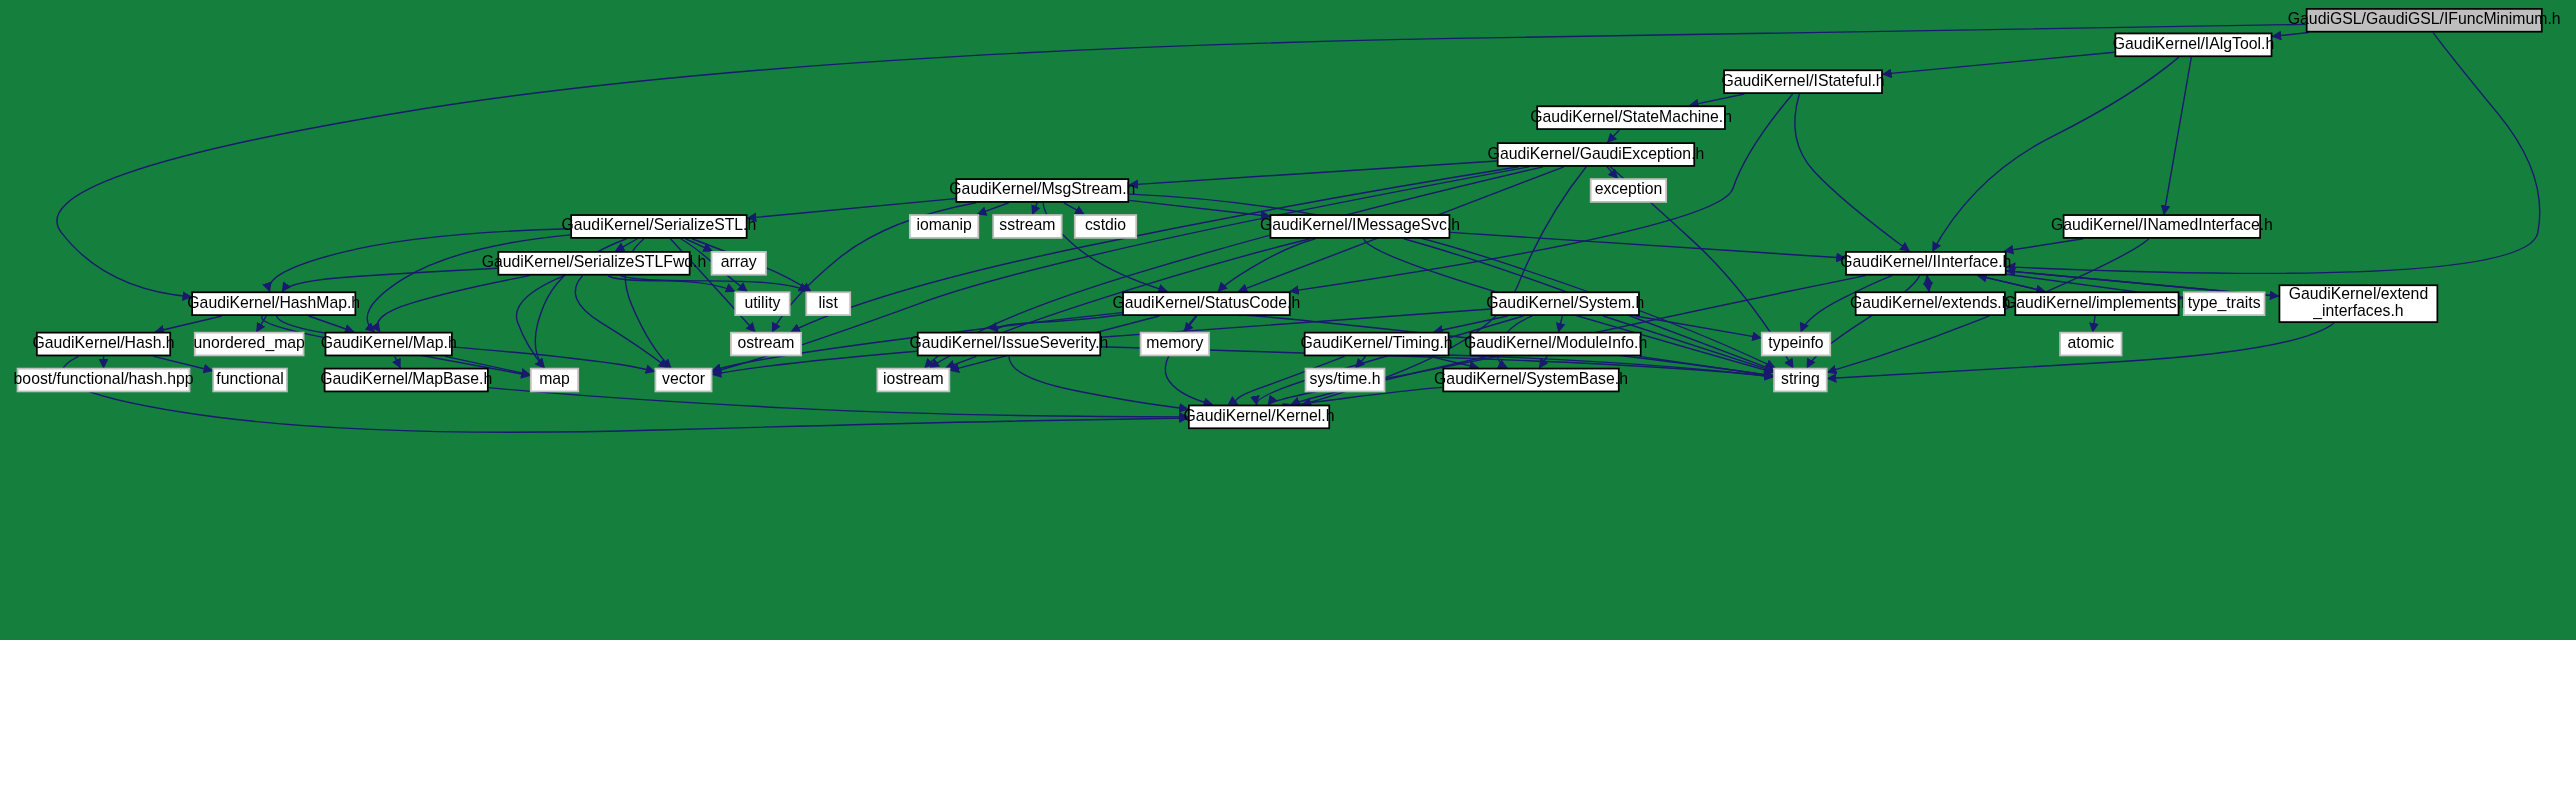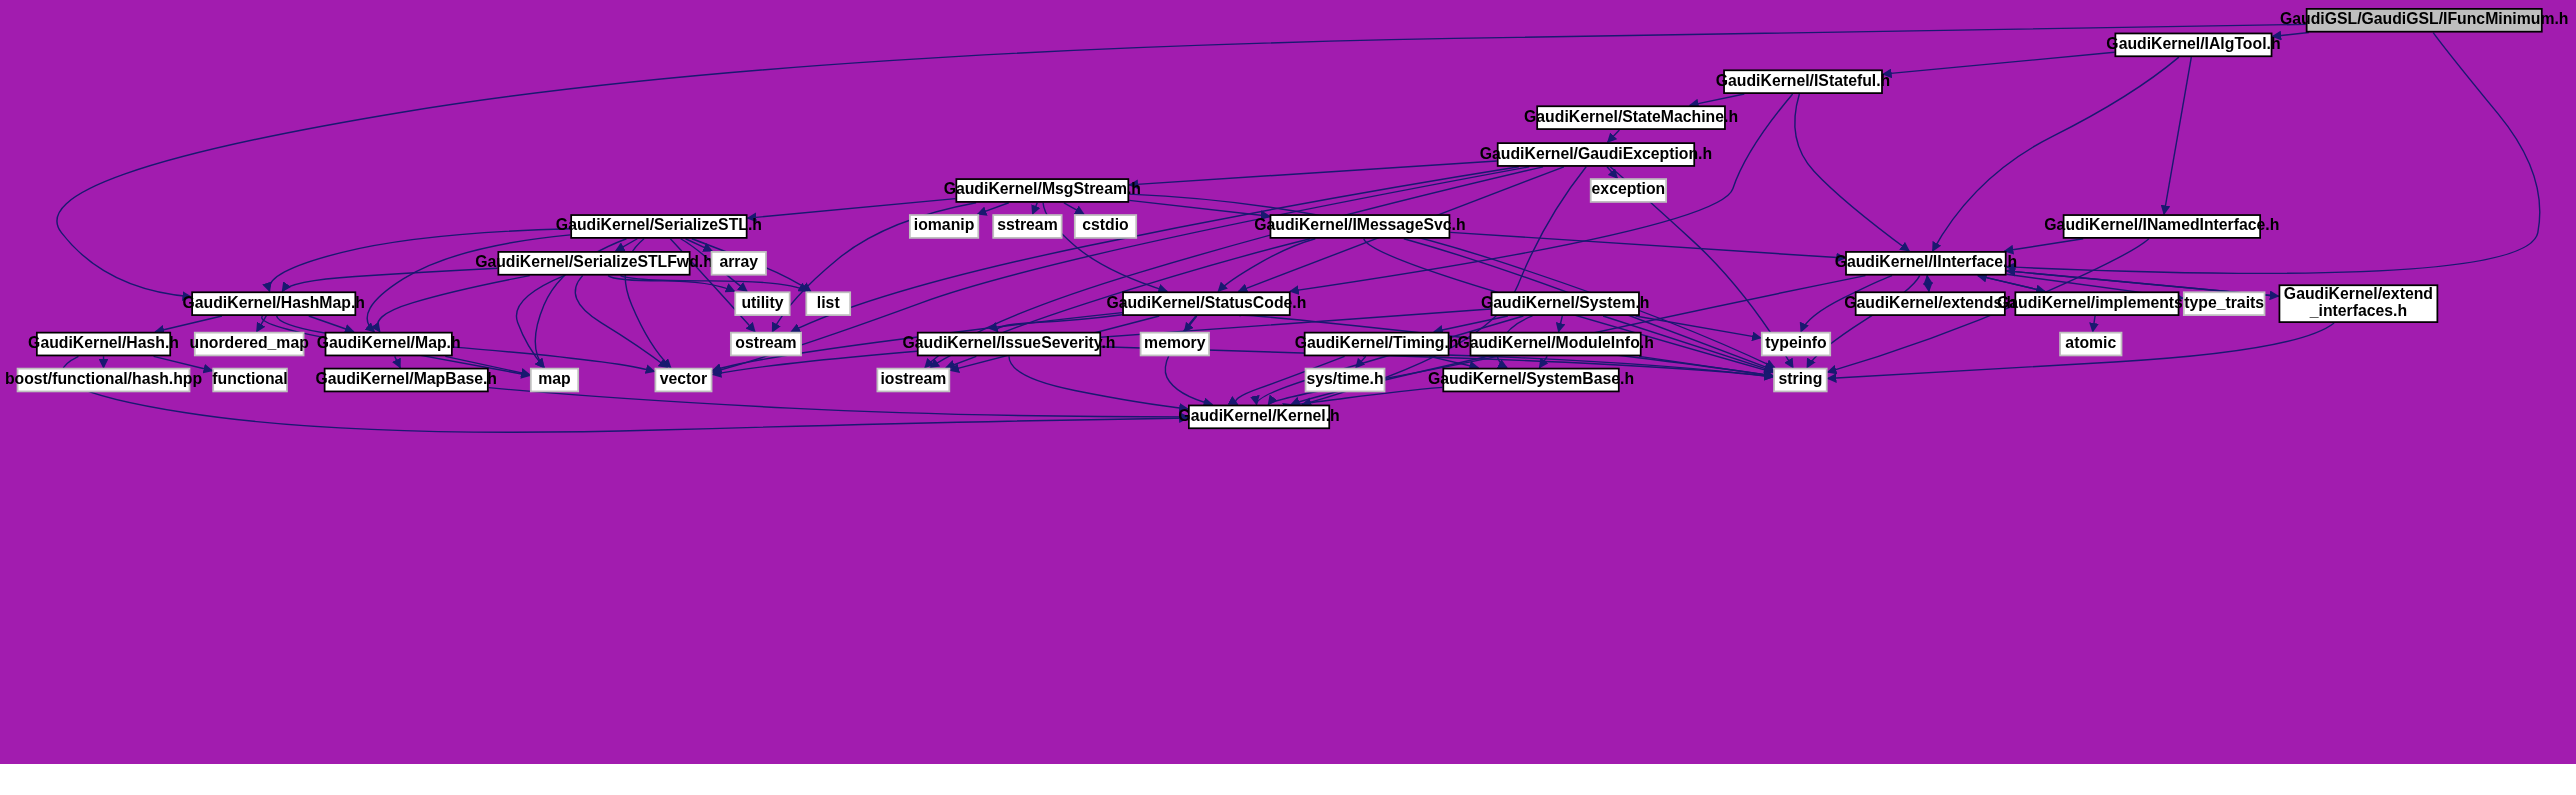--- a/index.html
+++ b/index.html
@@ -1,17 +1,17 @@
 <!DOCTYPE html>
 <html style="font-size:14px"><head>
 <meta charset="utf-8">
 <style>
   html,body{margin:0;padding:0;background:#ffffff;}
   body{font-family:"Liberation Sans","DejaVu Sans",sans-serif;}
-  #graph-root{position:relative;width:2576px;height:764px;overflow:hidden;background:#a21caf;font-weight:bold;}
+  #graph-root{position:relative;width:2576px;height:640px;overflow:hidden;background:#15803d;}
   svg{display:block;}
   .node-box{fill:#ffffff;stroke:#000000;stroke-width:2px;}
   .node-box.ext{stroke:#bfbfbf;stroke-width:2px;}
   .node-box.root{fill:#bfbfbf;stroke:#000000;stroke-width:2px;}
   .node-label{font-family:"Liberation Sans","DejaVu Sans",sans-serif;font-size:18px;fill:#000000;text-anchor:middle;dominant-baseline:middle;white-space:pre;}
   .edge{fill:none;stroke:#191970;stroke-width:1.6px;}
   .arrow-head{fill:#191970;stroke:none;}
 </style>
 </head>
 <body>

